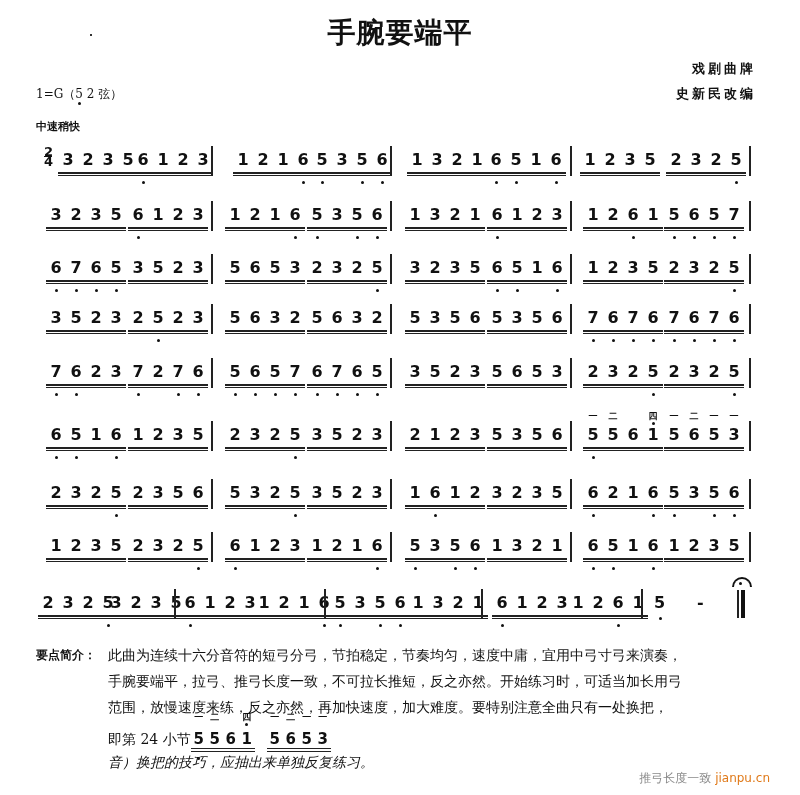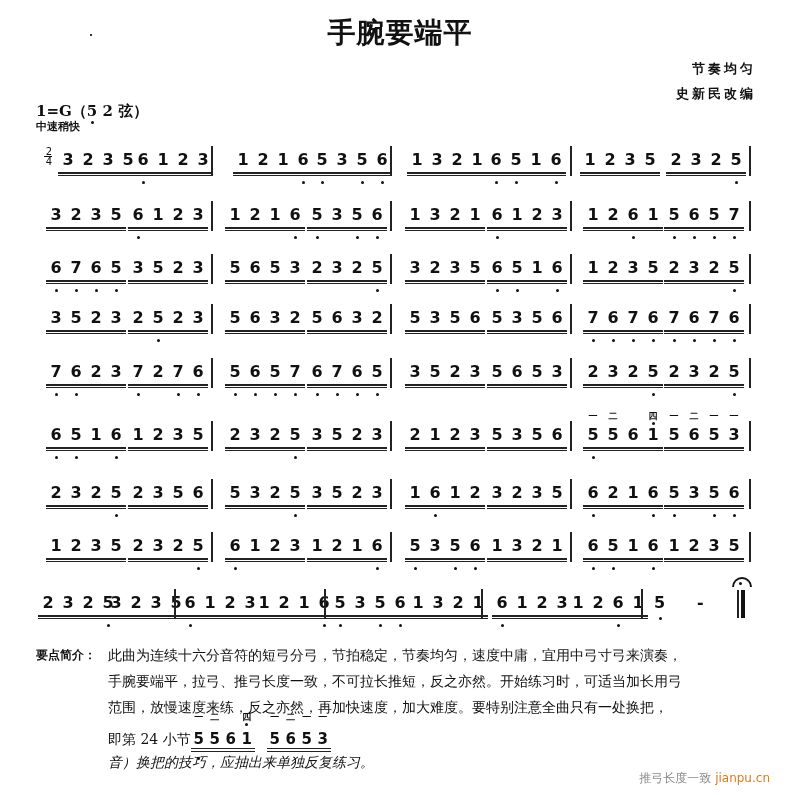--- a/index.html
+++ b/index.html
@@ -2,29 +2,29 @@
 <html><head>
 <meta charset="utf-8">
 <style>
   html, body { margin:0; padding:0; background:#fff; }
   body { width:800px; height:795px; position:relative; overflow:hidden;
          font-family:"DejaVu Sans", "Liberation Sans", sans-serif; color:#111; }
   .title { position:absolute; left:0; width:800px; top:14px; text-align:center;
            font-family:"DejaVu Serif", serif; font-size:28px; font-weight:bold; letter-spacing:1px; }
   .meta-right { position:absolute; right:44px; top:56px; font-family:"DejaVu Serif", serif;
                 font-size:13px; font-weight:bold; line-height:25px; text-align:right; letter-spacing:3px; }
-  .key { position:absolute; left:36px; top:102px; font-family:"DejaVu Serif", serif; font-size:15px; font-weight:bold; }
+  .key { position:absolute; left:36px; top:86px; font-family:"DejaVu Serif", serif; font-size:12px; font-weight:normal; }
   .key .dotted { position:relative; }
   .key .dotted::after { content:""; position:absolute; left:50%; bottom:-4px; width:3px; height:3px;
                         margin-left:-1.5px; background:#111; border-radius:50%; }
   .tempo { position:absolute; left:36px; top:119px; font-size:11px; font-weight:bold; }
   .stray-dot { position:absolute; width:2px; height:2px; background:#333; }
 
   .row { position:absolute; left:0; width:800px; height:40px; }
-  .timesig { position:absolute; left:42px; top:-2px; font-size:10px; font-weight:normal; line-height:9px;
+  .timesig { position:absolute; left:42px; top:-2px; font-size:13px; font-weight:bold; line-height:9px;
              text-align:right; width:8px; }
   .timesig .bar { display:block; border-top:1px solid #111; margin:0; }
 
   .group { position:absolute; top:0; height:36px; display:flex; }
   .group .note { width:20px; text-align:center; font-size:16px; font-weight:bold; position:relative; height:20px;
                  line-height:20px; font-family:"DejaVu Sans", sans-serif; }
   .group::before, .group::after { content:""; position:absolute; left:0; right:0; border-top:2px solid #222; }
   .group::before { top:22px; }
   .group::after { top:25px; border-top-width:1.5px; }
   .note.low::after { content:""; position:absolute; left:50%; top:31px; width:3px; height:3px; margin-left:-1.5px;
@@ -57,21 +57,21 @@
                font-family:"DejaVu Serif", serif; }
   .watermark .site { color:#e07a1a; font-family:"DejaVu Sans", sans-serif; }
 </style>
 </head>
 <body>
 
 <div class="title">手腕要端平</div>
 <div class="stray-dot" style="left:90px;top:34px;"></div>
 
 <div class="meta-right">
-  <div>节奏均匀</div>
+  <div>戏剧曲牌</div>
   <div>史新民改编</div>
 </div>
 
 <div class="key">
   <span>1=G（</span><span class="dotted">5</span>&nbsp;<span>2</span>&nbsp;<span>弦）</span>
 </div>
 <div class="tempo">中速稍快</div>
 
 <div class="timesig" style="position:absolute;left:44px;top:147px;">
   <span>2</span>

